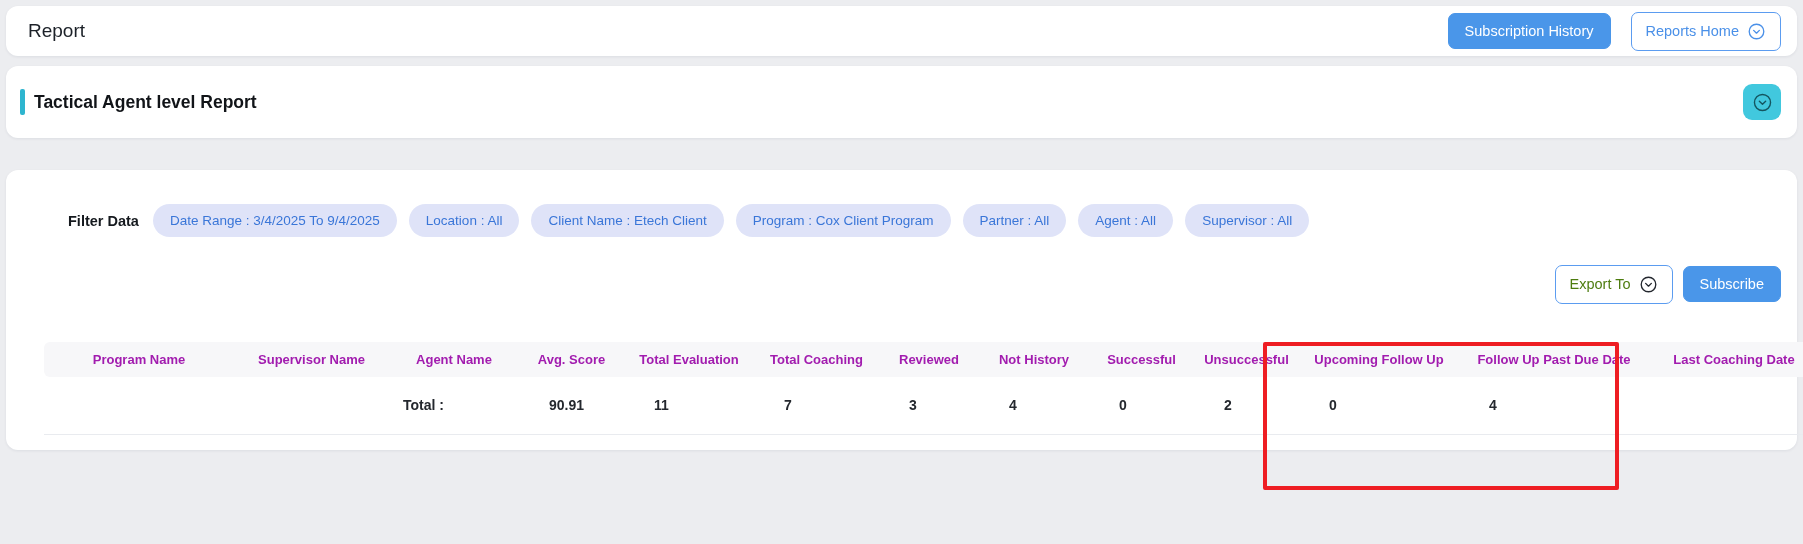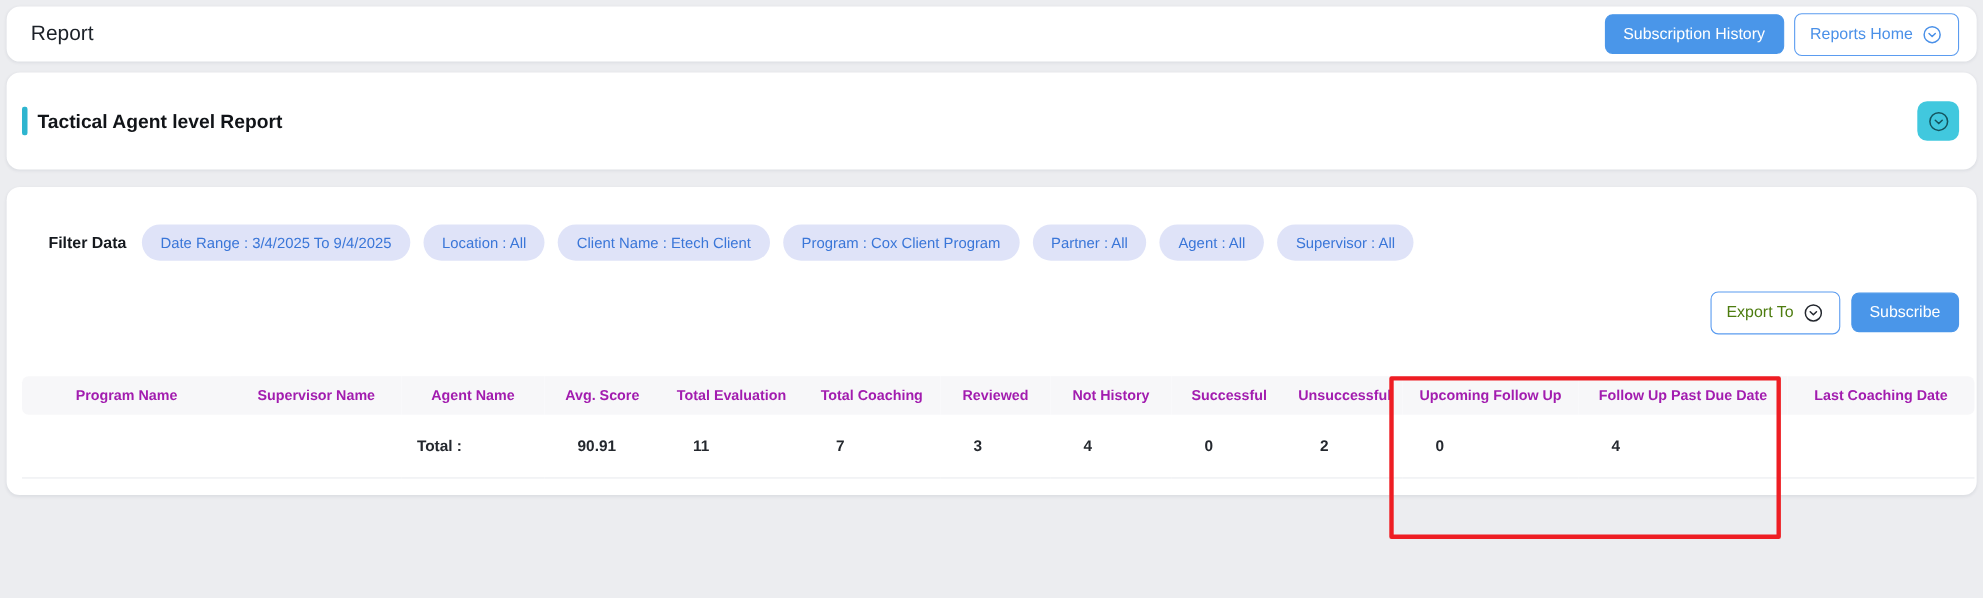--- a/index.html
+++ b/index.html
@@ -16,36 +16,36 @@
   .card {
     position:absolute;
     left:6px; right:6px;
     background:#ffffff;
     border-radius:12px;
     box-shadow:0 1px 3px rgba(20,30,50,0.07);
   }
   
   .card-top { top:6px; height:50px; display:flex; align-items:center; padding:0 16px 0 22px; }
   .page-title { font-size:19px; font-weight:500; color:#1c2128;text-align:center; }
-  .top-actions { margin-left:auto; display:flex; align-items:center; gap:9px; }
+  .top-actions { margin-left:auto; display:flex; align-items:center; gap:20px; }
   .btn { display:inline-flex; align-items:center; gap:8px; border-radius:7px; font-size:14.5px;
          font-family:inherit; cursor:pointer; line-height:1; }
   .btn-filled { background:#4a96e9; color:#ffffff; border:1px solid #4a96e9; padding:10px 16px; font-weight:500; }
   .btn-outline { background:#ffffff; color:#4a90e8; border:1.5px solid #5b9cf0; padding:9px 14px; font-weight:500; }
   .btn-outline .icn { color:#4a90e8; }
   .icn { display:inline-flex; }
   .icn svg { display:block; }
   
-  .card-section { top:66px; height:88px; display:flex; align-items:center; padding:0 16px 0 14px; }
+  .card-section { top:66px; height:72px; display:flex; align-items:center; padding:0 16px 0 14px; }
   .accent-bar { width:5px; height:26px; background:#2eb5cf; border-radius:2px; margin-right:9px; }
   .section-title { font-size:17.5px; font-weight:700; color:#111418; }
   .teal-btn { margin-left:auto; width:38px; height:36px; border:none; border-radius:9px;
               background:#41c8de; color:#14555f; display:flex; align-items:center; justify-content:center; cursor:pointer; }
   
-  .card-main { top:170px; height:280px; padding-top:34px; }
+  .card-main { top:170px; height:280px; padding-top:34px;padding-left:24px; }
   .filter-row { display:flex; align-items:center; gap:14px; padding:0 16px 0 38px; }
   .filter-label { font-size:14.5px; font-weight:700; color:#15191e; white-space:nowrap; }
   .chips { display:flex; align-items:flex-end; gap:12px; flex-wrap:nowrap; }
   .chip { background:#dfe3f8; color:#3a76d8; font-size:13.5px; padding:9px 17px;
           border-radius:17px; white-space:nowrap; cursor:pointer; }
   .export-row { display:flex; justify-content:flex-end; align-items:center; gap:10px;
                 margin-top:28px; padding-right:16px; height:38px; }
   .btn-export { color:#4d7c0f; }
   .btn-export .icn { color:#23272e; }
   

